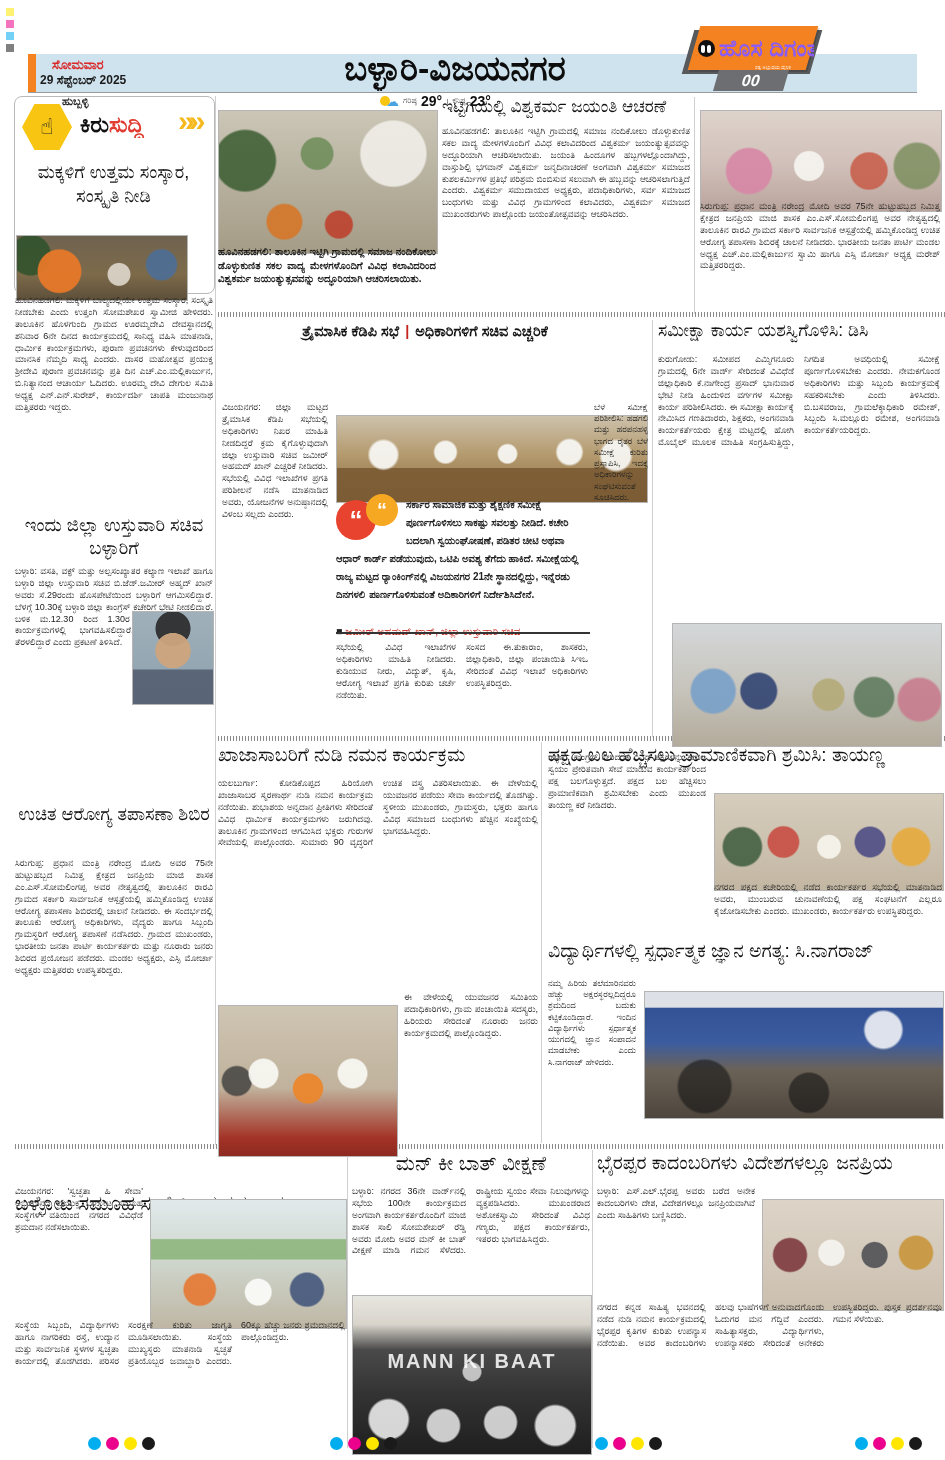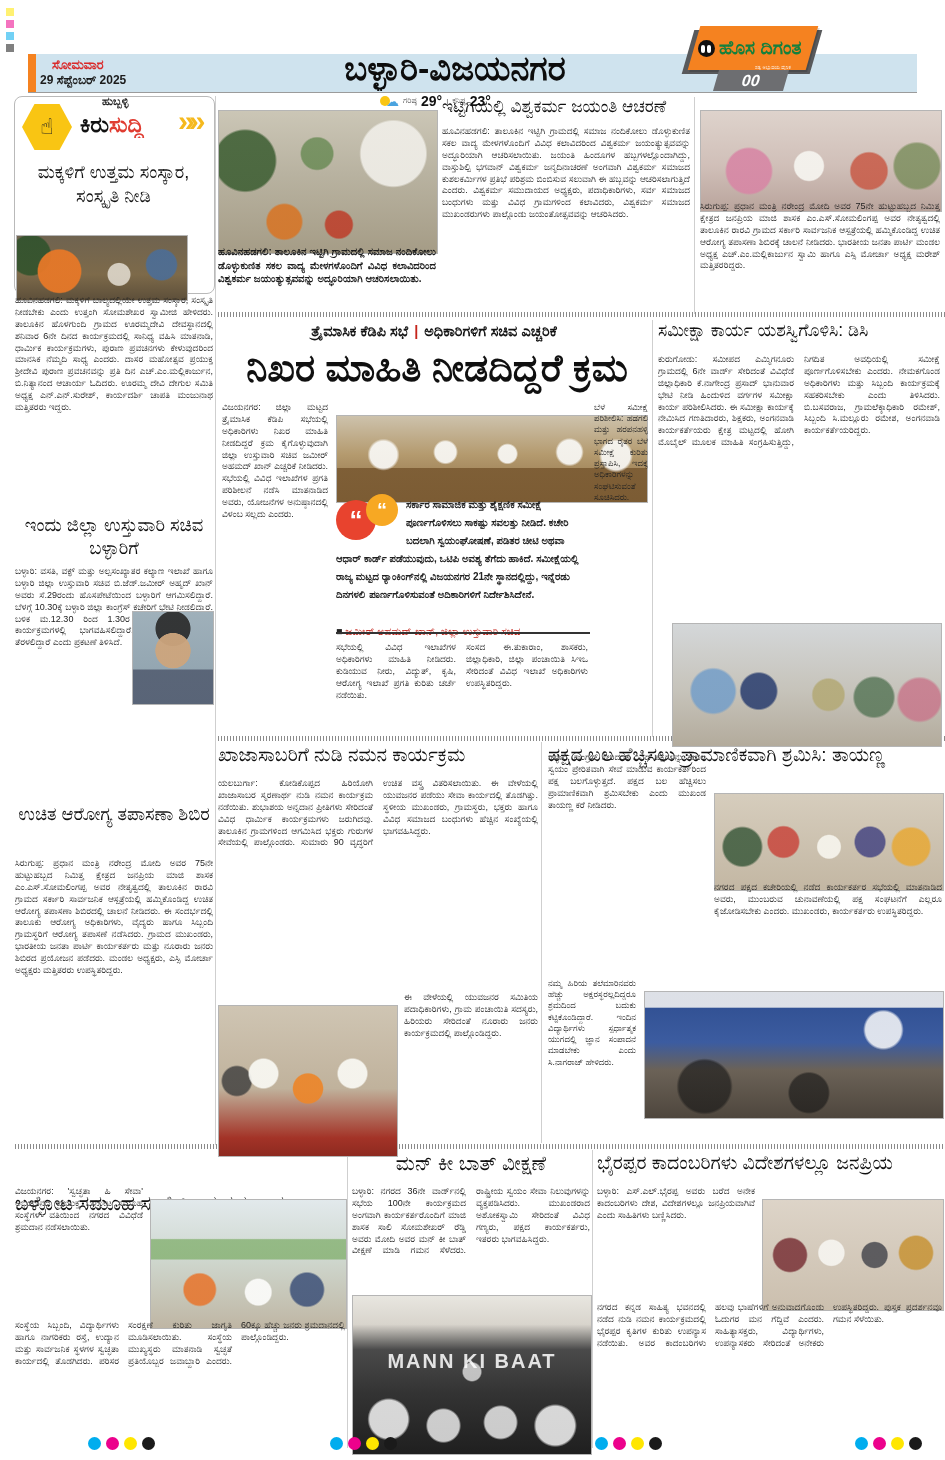--- a/index.html
+++ b/index.html
@@ -14,37 +14,37 @@
   .center{text-align:center;}
   .c2{column-count:2;column-gap:10px;}
   .c3{column-count:3;column-gap:9px;}
   .caption{font-size:10px;font-weight:bold;color:#1c1c1c;line-height:1.35;overflow:hidden;text-align:justify;}
   .photo{position:absolute;border:1px solid #b5b5b5;margin-top:13px;}
   
   .hbar{position:absolute;left:28px;top:54px;width:889px;height:38px;background:#cfe3ee;}
   .haccent{position:absolute;left:28px;top:54px;width:8px;height:38px;background:#f58220;}
   .hday{position:absolute;left:52px;top:57px;font-size:13px;font-weight:bold;color:#d92b2b;}
   .hdate{position:absolute;left:40px;top:73px;font-size:12px;font-weight:bold;color:#1b1b1b;}
-  .hcity{position:absolute;left:62px;top:95px;font-size:11px;font-weight:bold;color:#222;margin-left:40px;}
+  .hcity{position:absolute;left:62px;top:95px;font-size:11px;font-weight:bold;color:#222;}
   .htitle{position:absolute;left:225px;top:47px;width:460px;height:44px;font-size:34px;font-weight:900;
           color:#0d0d0d;display:flex;justify-content:center;align-items:center;white-space:nowrap;overflow:hidden;}
   .hweather{position:absolute;left:380px;top:93px;width:220px;font-size:11px;color:#333;
             display:flex;align-items:center;gap:4px;}
   .sun{width:10px;height:10px;border-radius:50%;background:#f9c513;display:inline-block;margin-right:-8px;}
   .cloud{color:#4aa3df;font-size:13px;}
   .tval{font-weight:900;font-size:14px;color:#111;}
   .tlab{font-size:8px;color:#555;}
   .logo-back{position:absolute;left:688px;top:30px;width:128px;height:44px;background:#58595b;transform:skewX(-16deg);}
   .logo-orange{position:absolute;left:694px;top:26px;width:118px;height:44px;background:#f58220;transform:skewX(-16deg);
                box-shadow:2px 2px 0 rgba(0,0,0,.15);}
   .logo-inner{position:absolute;left:698px;top:28px;width:116px;height:40px;display:flex;align-items:center;gap:4px;}
   .emblem{width:17px;height:17px;border-radius:50%;background:#111;position:relative;flex:0 0 auto;}
   .emblem:before{content:"";position:absolute;left:3px;top:5px;width:4px;height:8px;background:#fff;border-radius:2px;}
   .emblem:after{content:"";position:absolute;left:9px;top:5px;width:4px;height:8px;background:#fff;border-radius:2px;}
-  .logo-name{font-size:19px;font-weight:900;color:#15803d;white-space:nowrap;overflow:hidden;}
+  .logo-name{font-size:23px;font-weight:900;color:#8b5cf6;white-space:nowrap;overflow:hidden;}
   .logo-tag{position:absolute;left:755px;top:64px;font-size:5px;color:#fff;white-space:nowrap;overflow:hidden;}
   .logo-gray{position:absolute;left:716px;top:70px;width:70px;height:21px;background:#6d6e71;transform:skewX(-16deg);
              display:flex;align-items:center;justify-content:center;color:#fff;font-size:16px;font-weight:bold;}
   .hrule{position:absolute;left:28px;top:92px;width:889px;height:1px;background:#9b9b9b;}
   
   .kbox{position:absolute;left:14px;top:96px;width:199px;height:196px;border:1.5px solid #b9b9b9;border-radius:8px;}
   .hex{position:absolute;left:22px;top:104px;width:50px;height:46px;background:#f9c513;
        clip-path:polygon(25% 0,75% 0,100% 50%,75% 100%,25% 100%,0 50%);
        display:flex;align-items:center;justify-content:center;font-size:22px;color:#222;}
   .kword{position:absolute;left:80px;top:112px;font-size:22px;font-weight:900;white-space:nowrap;overflow:hidden;width:100px;}
@@ -221,26 +221,25 @@
   <div class="abs tx" style="left:15px;top:858px;width:198px;height:284px;">ಸಿರುಗುಪ್ಪ: ಪ್ರಧಾನ ಮಂತ್ರಿ ನರೇಂದ್ರ ಮೋದಿ ಅವರ 75ನೇ ಹುಟ್ಟುಹಬ್ಬದ ನಿಮಿತ್ತ ಕ್ಷೇತ್ರದ ಜನಪ್ರಿಯ ಮಾಜಿ ಶಾಸಕ ಎಂ.ಎಸ್.ಸೋಮಲಿಂಗಪ್ಪ ಅವರ ನೇತೃತ್ವದಲ್ಲಿ ತಾಲೂಕಿನ ರಾರವಿ ಗ್ರಾಮದ ಸರ್ಕಾರಿ ಸಾರ್ವಜನಿಕ ಆಸ್ಪತ್ರೆಯಲ್ಲಿ ಹಮ್ಮಿಕೊಂಡಿದ್ದ ಉಚಿತ ಆರೋಗ್ಯ ತಪಾಸಣಾ ಶಿಬಿರದಲ್ಲಿ ಚಾಲನೆ ನೀಡಿದರು. ಈ ಸಂದರ್ಭದಲ್ಲಿ ತಾಲೂಕು ಆರೋಗ್ಯ ಅಧಿಕಾರಿಗಳು, ವೈದ್ಯರು ಹಾಗೂ ಸಿಬ್ಬಂದಿ ಗ್ರಾಮಸ್ಥರಿಗೆ ಆರೋಗ್ಯ ತಪಾಸಣೆ ನಡೆಸಿದರು. ಗ್ರಾಮದ ಮುಖಂಡರು, ಭಾರತೀಯ ಜನತಾ ಪಾರ್ಟಿ ಕಾರ್ಯಕರ್ತರು ಮತ್ತು ನೂರಾರು ಜನರು ಶಿಬಿರದ ಪ್ರಯೋಜನ ಪಡೆದರು. ಮಂಡಲ ಅಧ್ಯಕ್ಷರು, ಎಸ್ಸಿ ಮೋರ್ಚಾ ಅಧ್ಯಕ್ಷರು ಮತ್ತಿತರರು ಉಪಸ್ಥಿತರಿದ್ದರು.</div>
 
   <div class="photo ph-proc" style="left:218px;top:97px;width:218px;height:142px;"></div>
   <div class="abs caption" style="left:218px;top:245px;width:218px;height:66px;">ಹೂವಿನಹಡಗಲಿ: ತಾಲೂಕಿನ ಇಟ್ಟಿಗಿ ಗ್ರಾಮದಲ್ಲಿ ಸಮಾಜ ನಂದಿಕೋಲು ಡೊಳ್ಳುಕುಣಿತ ಸಕಲ ವಾದ್ಯ ಮೇಳಗಳೊಂದಿಗೆ ವಿವಿಧ ಕಲಾವಿದರಿಂದ ವಿಶ್ವಕರ್ಮ ಜಯಂತ್ಯುತ್ಸವವನ್ನು ಅದ್ಧೂರಿಯಾಗಿ ಆಚರಿಸಲಾಯಿತು.</div>
   <div class="abs hl" style="left:442px;top:97px;width:248px;height:24px;font-size:17px;white-space:nowrap;">ಇಟ್ಟಿಗಿಯಲ್ಲಿ ವಿಶ್ವಕರ್ಮ ಜಯಂತಿ ಆಚರಣೆ</div>
   <div class="abs tx" style="left:442px;top:126px;width:248px;height:185px;">ಹೂವಿನಹಡಗಲಿ: ತಾಲೂಕಿನ ಇಟ್ಟಿಗಿ ಗ್ರಾಮದಲ್ಲಿ ಸಮಾಜ ನಂದಿಕೋಲು ಡೊಳ್ಳುಕುಣಿತ ಸಕಲ ವಾದ್ಯ ಮೇಳಗಳೊಂದಿಗೆ ವಿವಿಧ ಕಲಾವಿದರಿಂದ ವಿಶ್ವಕರ್ಮ ಜಯಂತ್ಯುತ್ಸವವನ್ನು ಅದ್ಧೂರಿಯಾಗಿ ಆಚರಿಸಲಾಯಿತು. ಜಯಂತಿ ಹಿಂದೂಗಳ ಹಬ್ಬಗಳಲ್ಲೊಂದಾಗಿದ್ದು, ವಾಸ್ತುಶಿಲ್ಪಿ ಭಗವಾನ್ ವಿಶ್ವಕರ್ಮ ಜನ್ಮದಿನಾಚರಣೆ ಅಂಗವಾಗಿ ವಿಶ್ವಕರ್ಮ ಸಮಾಜದ ಕುಶಲಕರ್ಮಿಗಳ ಪ್ರತಿಭೆ ಪರಿಶ್ರಮ ಬಿಂಬಿಸುವ ಸಲುವಾಗಿ ಈ ಹಬ್ಬವನ್ನು ಆಚರಿಸಲಾಗುತ್ತಿದೆ ಎಂದರು. ವಿಶ್ವಕರ್ಮ ಸಮುದಾಯದ ಅಧ್ಯಕ್ಷರು, ಪದಾಧಿಕಾರಿಗಳು, ಸರ್ವ ಸಮಾಜದ ಬಂಧುಗಳು ಮತ್ತು ವಿವಿಧ ಗ್ರಾಮಗಳಿಂದ ಕಲಾವಿದರು, ವಿಶ್ವಕರ್ಮ ಸಮಾಜದ ಮುಖಂಡರುಗಳು ಪಾಲ್ಗೊಂಡು ಜಯಂತೋತ್ಸವವನ್ನು ಆಚರಿಸಿದರು.</div>
 
   <div class="photo ph-event" style="left:700px;top:97px;width:240px;height:100px;"></div>
   <div class="abs tx" style="left:700px;top:201px;width:240px;height:110px;">ಸಿರುಗುಪ್ಪ: ಪ್ರಧಾನ ಮಂತ್ರಿ ನರೇಂದ್ರ ಮೋದಿ ಅವರ 75ನೇ ಹುಟ್ಟುಹಬ್ಬದ ನಿಮಿತ್ತ ಕ್ಷೇತ್ರದ ಜನಪ್ರಿಯ ಮಾಜಿ ಶಾಸಕ ಎಂ.ಎಸ್.ಸೋಮಲಿಂಗಪ್ಪ ಅವರ ನೇತೃತ್ವದಲ್ಲಿ ತಾಲೂಕಿನ ರಾರವಿ ಗ್ರಾಮದ ಸರ್ಕಾರಿ ಸಾರ್ವಜನಿಕ ಆಸ್ಪತ್ರೆಯಲ್ಲಿ ಹಮ್ಮಿಕೊಂಡಿದ್ದ ಉಚಿತ ಆರೋಗ್ಯ ತಪಾಸಣಾ ಶಿಬಿರಕ್ಕೆ ಚಾಲನೆ ನೀಡಿದರು. ಭಾರತೀಯ ಜನತಾ ಪಾರ್ಟಿ ಮಂಡಲ ಅಧ್ಯಕ್ಷ ಎಚ್.ಎಂ.ಮಲ್ಲಿಕಾರ್ಜುನ ಸ್ವಾಮಿ ಹಾಗೂ ಎಸ್ಸಿ ಮೋರ್ಚಾ ಅಧ್ಯಕ್ಷ ಮರೇಶ್ ಮತ್ತಿತರರಿದ್ದರು.</div>
 
-  <div class="abs kicker nowrapc" style="left:219px;top:320px;width:430px;height:22px;overflow:hidden;">
+  <div class="abs kicker nowrapc" style="left:210px;top:320px;width:430px;height:22px;overflow:hidden;">
     <span>ತ್ರೈಮಾಸಿಕ ಕೆಡಿಪಿ ಸಭೆ</span>
     <span class="pipe">|</span>
     <span>ಅಧಿಕಾರಿಗಳಿಗೆ ಸಚಿವ ಎಚ್ಚರಿಕೆ</span>
   </div>
-  <div class="abs hl nowrapc" style="left:222px;top:342px;width:430px;height:54px;font-size:38px;font-weight:900;">ನಿಖರ ಮಾಹಿತಿ ನೀಡದಿದ್ದರೆ ಕ್ರಮ</div>
   <div class="abs tx" style="left:222px;top:402px;width:106px;height:334px;">ವಿಜಯನಗರ: ಜಿಲ್ಲಾ ಮಟ್ಟದ ತ್ರೈಮಾಸಿಕ ಕೆಡಿಪಿ ಸಭೆಯಲ್ಲಿ ಅಧಿಕಾರಿಗಳು ನಿಖರ ಮಾಹಿತಿ ನೀಡದಿದ್ದರೆ ಕ್ರಮ ಕೈಗೊಳ್ಳುವುದಾಗಿ ಜಿಲ್ಲಾ ಉಸ್ತುವಾರಿ ಸಚಿವ ಜಮೀರ್ ಅಹಮದ್ ಖಾನ್ ಎಚ್ಚರಿಕೆ ನೀಡಿದರು. ಸಭೆಯಲ್ಲಿ ವಿವಿಧ ಇಲಾಖೆಗಳ ಪ್ರಗತಿ ಪರಿಶೀಲನೆ ನಡೆಸಿ ಮಾತನಾಡಿದ ಅವರು, ಯೋಜನೆಗಳ ಅನುಷ್ಠಾನದಲ್ಲಿ ವಿಳಂಬ ಸಲ್ಲದು ಎಂದರು.</div>
   <div class="photo ph-meet" style="left:336px;top:402px;width:310px;height:86px;"></div>
   <div class="pq">
     <span class="pqicons">
       <span class="pqc1">“</span>
       <span class="pqc2">“</span>
     </span>
     <span class="pqtx">ಸರ್ಕಾರ ಸಾಮಾಜಿಕ ಮತ್ತು ಶೈಕ್ಷಣಿಕ ಸಮೀಕ್ಷೆ ಪೂರ್ಣಗೊಳಿಸಲು ಸಾಕಷ್ಟು ಸವಲತ್ತು ನೀಡಿದೆ. ಕಚೇರಿ ಬದಲಾಗಿ ಸ್ವಯಂಘೋಷಣೆ, ಪಡಿತರ ಚೀಟಿ ಅಥವಾ ಆಧಾರ್ ಕಾರ್ಡ್ ಪಡೆಯುವುದು, ಒಟಿಪಿ ಅವಶ್ಯ ತೆಗೆದು ಹಾಕಿದೆ. ಸಮೀಕ್ಷೆಯಲ್ಲಿ ರಾಜ್ಯ ಮಟ್ಟದ ರ‍್ಯಾಂಕಿಂಗ್‌ನಲ್ಲಿ ವಿಜಯನಗರ 21ನೇ ಸ್ಥಾನದಲ್ಲಿದ್ದು, ಇನ್ನೆರಡು ದಿನಗಳಲ್ಲಿ ಪೂರ್ಣಗೊಳಿಸುವಂತೆ ಅಧಿಕಾರಿಗಳಿಗೆ ನಿರ್ದೇಶಿಸಿದ್ದೇನೆ.</span>
   </div>
   <div class="attr">ಜಮೀರ್ ಅಹಮದ್ ಖಾನ್, ಜಿಲ್ಲಾ ಉಸ್ತುವಾರಿ ಸಚಿವ</div>
@@ -256,20 +255,21 @@
   <div class="abs hl" style="left:218px;top:744px;width:320px;height:28px;font-size:19px;white-space:nowrap;">ಖಾಜಾಸಾಬರಿಗೆ ನುಡಿ ನಮನ ಕಾರ್ಯಕ್ರಮ</div>
   <div class="abs tx c2" style="left:218px;top:778px;width:320px;height:210px;">ಯಲಬುರ್ಗಾ: ಕೋಡಿಕೊಪ್ಪದ ಹಿರಿಯೋಗಿ ಖಾಜಾಸಾಬರ ಸ್ಮರಣಾರ್ಥ ನುಡಿ ನಮನ ಕಾರ್ಯಕ್ರಮ ನಡೆಯಿತು. ಶುಭಾಶಯ ಅನ್ನದಾನ ಪ್ರೀತಿಗಳು ಸೇರಿದಂತೆ ವಿವಿಧ ಧಾರ್ಮಿಕ ಕಾರ್ಯಕ್ರಮಗಳು ಜರುಗಿದವು. ತಾಲೂಕಿನ ಗ್ರಾಮಗಳಿಂದ ಆಗಮಿಸಿದ ಭಕ್ತರು ಗುರುಗಳ ಸೇವೆಯಲ್ಲಿ ಪಾಲ್ಗೊಂಡರು. ಸುಮಾರು 90 ವೃದ್ಧರಿಗೆ ಉಚಿತ ವಸ್ತ್ರ ವಿತರಿಸಲಾಯಿತು. ಈ ವೇಳೆಯಲ್ಲಿ ಯುವಜನರ ಪಡೆಯು ಸೇವಾ ಕಾರ್ಯದಲ್ಲಿ ತೊಡಗಿತ್ತು. ಸ್ಥಳೀಯ ಮುಖಂಡರು, ಗ್ರಾಮಸ್ಥರು, ಭಕ್ತರು ಹಾಗೂ ವಿವಿಧ ಸಮಾಜದ ಬಂಧುಗಳು ಹೆಚ್ಚಿನ ಸಂಖ್ಯೆಯಲ್ಲಿ ಭಾಗವಹಿಸಿದ್ದರು.</div>
   <div class="photo ph-khaja" style="left:218px;top:992px;width:178px;height:150px;"></div>
   <div class="abs tx" style="left:404px;top:992px;width:134px;height:150px;">ಈ ವೇಳೆಯಲ್ಲಿ ಯುವಜನರ ಸಮಿತಿಯ ಪದಾಧಿಕಾರಿಗಳು, ಗ್ರಾಮ ಪಂಚಾಯಿತಿ ಸದಸ್ಯರು, ಹಿರಿಯರು ಸೇರಿದಂತೆ ನೂರಾರು ಜನರು ಕಾರ್ಯಕ್ರಮದಲ್ಲಿ ಪಾಲ್ಗೊಂಡಿದ್ದರು.</div>
 
   <div class="abs hl" style="left:548px;top:744px;width:394px;height:30px;font-size:19px;white-space:nowrap;">ಪಕ್ಷದ ಬಲ ಹೆಚ್ಚಿಸಲು ಪ್ರಾಮಾಣಿಕವಾಗಿ ಶ್ರಮಿಸಿ: ತಾಯಣ್ಣ</div>
   <div class="abs tx" style="left:548px;top:752px;width:158px;height:156px;">ಬಳ್ಳಾರಿ: ಕಾಂಗ್ರೆಸ್ ಸೇರಿದಂತೆ ವಿವಿಧ ಪಕ್ಷಗಳನ್ನು ಕೇವಲ ಸ್ವಯಂ ಪ್ರೇರಿತವಾಗಿ ಸೇವೆ ಮಾಡುವ ಕಾರ್ಯಕರ್ತರಿಂದ ಪಕ್ಷ ಬಲಗೊಳ್ಳುತ್ತದೆ. ಪಕ್ಷದ ಬಲ ಹೆಚ್ಚಿಸಲು ಪ್ರಾಮಾಣಿಕವಾಗಿ ಶ್ರಮಿಸಬೇಕು ಎಂದು ಮುಖಂಡ ತಾಯಣ್ಣ ಕರೆ ನೀಡಿದರು.</div>
   <div class="photo ph-group" style="left:714px;top:780px;width:228px;height:96px;"></div>
   <div class="abs tx" style="left:714px;top:882px;width:228px;height:54px;">ನಗರದ ಪಕ್ಷದ ಕಚೇರಿಯಲ್ಲಿ ನಡೆದ ಕಾರ್ಯಕರ್ತರ ಸಭೆಯಲ್ಲಿ ಮಾತನಾಡಿದ ಅವರು, ಮುಂಬರುವ ಚುನಾವಣೆಯಲ್ಲಿ ಪಕ್ಷ ಸಂಘಟನೆಗೆ ಎಲ್ಲರೂ ಕೈಜೋಡಿಸಬೇಕು ಎಂದರು. ಮುಖಂಡರು, ಕಾರ್ಯಕರ್ತರು ಉಪಸ್ಥಿತರಿದ್ದರು.</div>
 
+  <div class="abs hl" style="left:548px;top:940px;width:394px;height:32px;font-size:19px;white-space:nowrap;">ವಿದ್ಯಾರ್ಥಿಗಳಲ್ಲಿ ಸ್ಪರ್ಧಾತ್ಮಕ ಜ್ಞಾನ ಅಗತ್ಯ: ಸಿ.ನಾಗರಾಜ್</div>
   <div class="abs tx" style="left:548px;top:978px;width:88px;height:164px;font-size:8.5px;">ನಮ್ಮ ಹಿರಿಯ ತಲೆಮಾರಿನವರು ಹೆಚ್ಚು ಅಕ್ಷರಸ್ಥರಲ್ಲದಿದ್ದರೂ ಶ್ರಮದಿಂದ ಬದುಕು ಕಟ್ಟಿಕೊಂಡಿದ್ದಾರೆ. ಇಂದಿನ ವಿದ್ಯಾರ್ಥಿಗಳು ಸ್ಪರ್ಧಾತ್ಮಕ ಯುಗದಲ್ಲಿ ಜ್ಞಾನ ಸಂಪಾದನೆ ಮಾಡಬೇಕು ಎಂದು ಸಿ.ನಾಗರಾಜ್ ಹೇಳಿದರು.</div>
   <div class="photo ph-stage" style="left:644px;top:978px;width:298px;height:126px;"></div>
 
   <div class="abs hl" style="left:15px;top:1192px;width:330px;height:28px;font-size:20px;white-space:nowrap;">ಬಳ್ಳೋಟ ಸಮೂಹ ಸಂಸ್ಥೆಯಿಂದ ಶ್ರಮದಾನ</div>
   <div class="abs tx" style="left:15px;top:1186px;width:128px;height:128px;">ವಿಜಯನಗರ: 'ಸ್ವಚ್ಛತಾ ಹಿ ಸೇವಾ' ಅಭಿಯಾನದ ಪ್ರಯುಕ್ತ ಬಳ್ಳೋಟ ಸಮೂಹ ಸಂಸ್ಥೆಗಳ ವತಿಯಿಂದ ನಗರದ ವಿವಿಧೆಡೆ ಶ್ರಮದಾನ ನಡೆಸಲಾಯಿತು.</div>
   <div class="photo ph-clean" style="left:150px;top:1186px;width:195px;height:128px;"></div>
   <div class="abs tx c3" style="left:15px;top:1320px;width:330px;height:124px;">ಸಂಸ್ಥೆಯ ಸಿಬ್ಬಂದಿ, ವಿದ್ಯಾರ್ಥಿಗಳು ಹಾಗೂ ನಾಗರಿಕರು ರಸ್ತೆ, ಉದ್ಯಾನ ಮತ್ತು ಸಾರ್ವಜನಿಕ ಸ್ಥಳಗಳ ಸ್ವಚ್ಛತಾ ಕಾರ್ಯದಲ್ಲಿ ತೊಡಗಿದರು. ಪರಿಸರ ಸಂರಕ್ಷಣೆ ಕುರಿತು ಜಾಗೃತಿ ಮೂಡಿಸಲಾಯಿತು. ಸಂಸ್ಥೆಯ ಮುಖ್ಯಸ್ಥರು ಮಾತನಾಡಿ ಸ್ವಚ್ಛತೆ ಪ್ರತಿಯೊಬ್ಬರ ಜವಾಬ್ದಾರಿ ಎಂದರು. 60ಕ್ಕೂ ಹೆಚ್ಚು ಜನರು ಶ್ರಮದಾನದಲ್ಲಿ ಪಾಲ್ಗೊಂಡಿದ್ದರು.</div>
 
   <div class="abs hl center" style="left:352px;top:1152px;width:238px;height:28px;font-size:20px;white-space:nowrap;overflow:hidden;">ಮನ್ ಕೀ ಬಾತ್ ವೀಕ್ಷಣೆ</div>
   <div class="abs tx c2" style="left:352px;top:1186px;width:238px;height:92px;">ಬಳ್ಳಾರಿ: ನಗರದ 36ನೇ ವಾರ್ಡ್‌ನಲ್ಲಿ ಸಭೆಯ 100ನೇ ಕಾರ್ಯಕ್ರಮದ ಅಂಗವಾಗಿ ಕಾರ್ಯಕರ್ತರೊಂದಿಗೆ ಮಾಜಿ ಶಾಸಕ ಸಾಲಿ ಸೋಮಶೇಖರ್ ರೆಡ್ಡಿ ಅವರು ಮೋದಿ ಅವರ ಮನ್ ಕೀ ಬಾತ್ ವೀಕ್ಷಣೆ ಮಾಡಿ ಗಮನ ಸೆಳೆದರು. ರಾಷ್ಟ್ರೀಯ ಸ್ವಯಂ ಸೇವಾ ನಿಲುವುಗಳನ್ನು ವ್ಯಕ್ತಪಡಿಸಿದರು. ಮುಖಂಡರಾದ ಅಶೋಕಸ್ವಾಮಿ ಸೇರಿದಂತೆ ವಿವಿಧ ಗಣ್ಯರು, ಪಕ್ಷದ ಕಾರ್ಯಕರ್ತರು, ಇತರರು ಭಾಗವಹಿಸಿದ್ದರು.</div>

